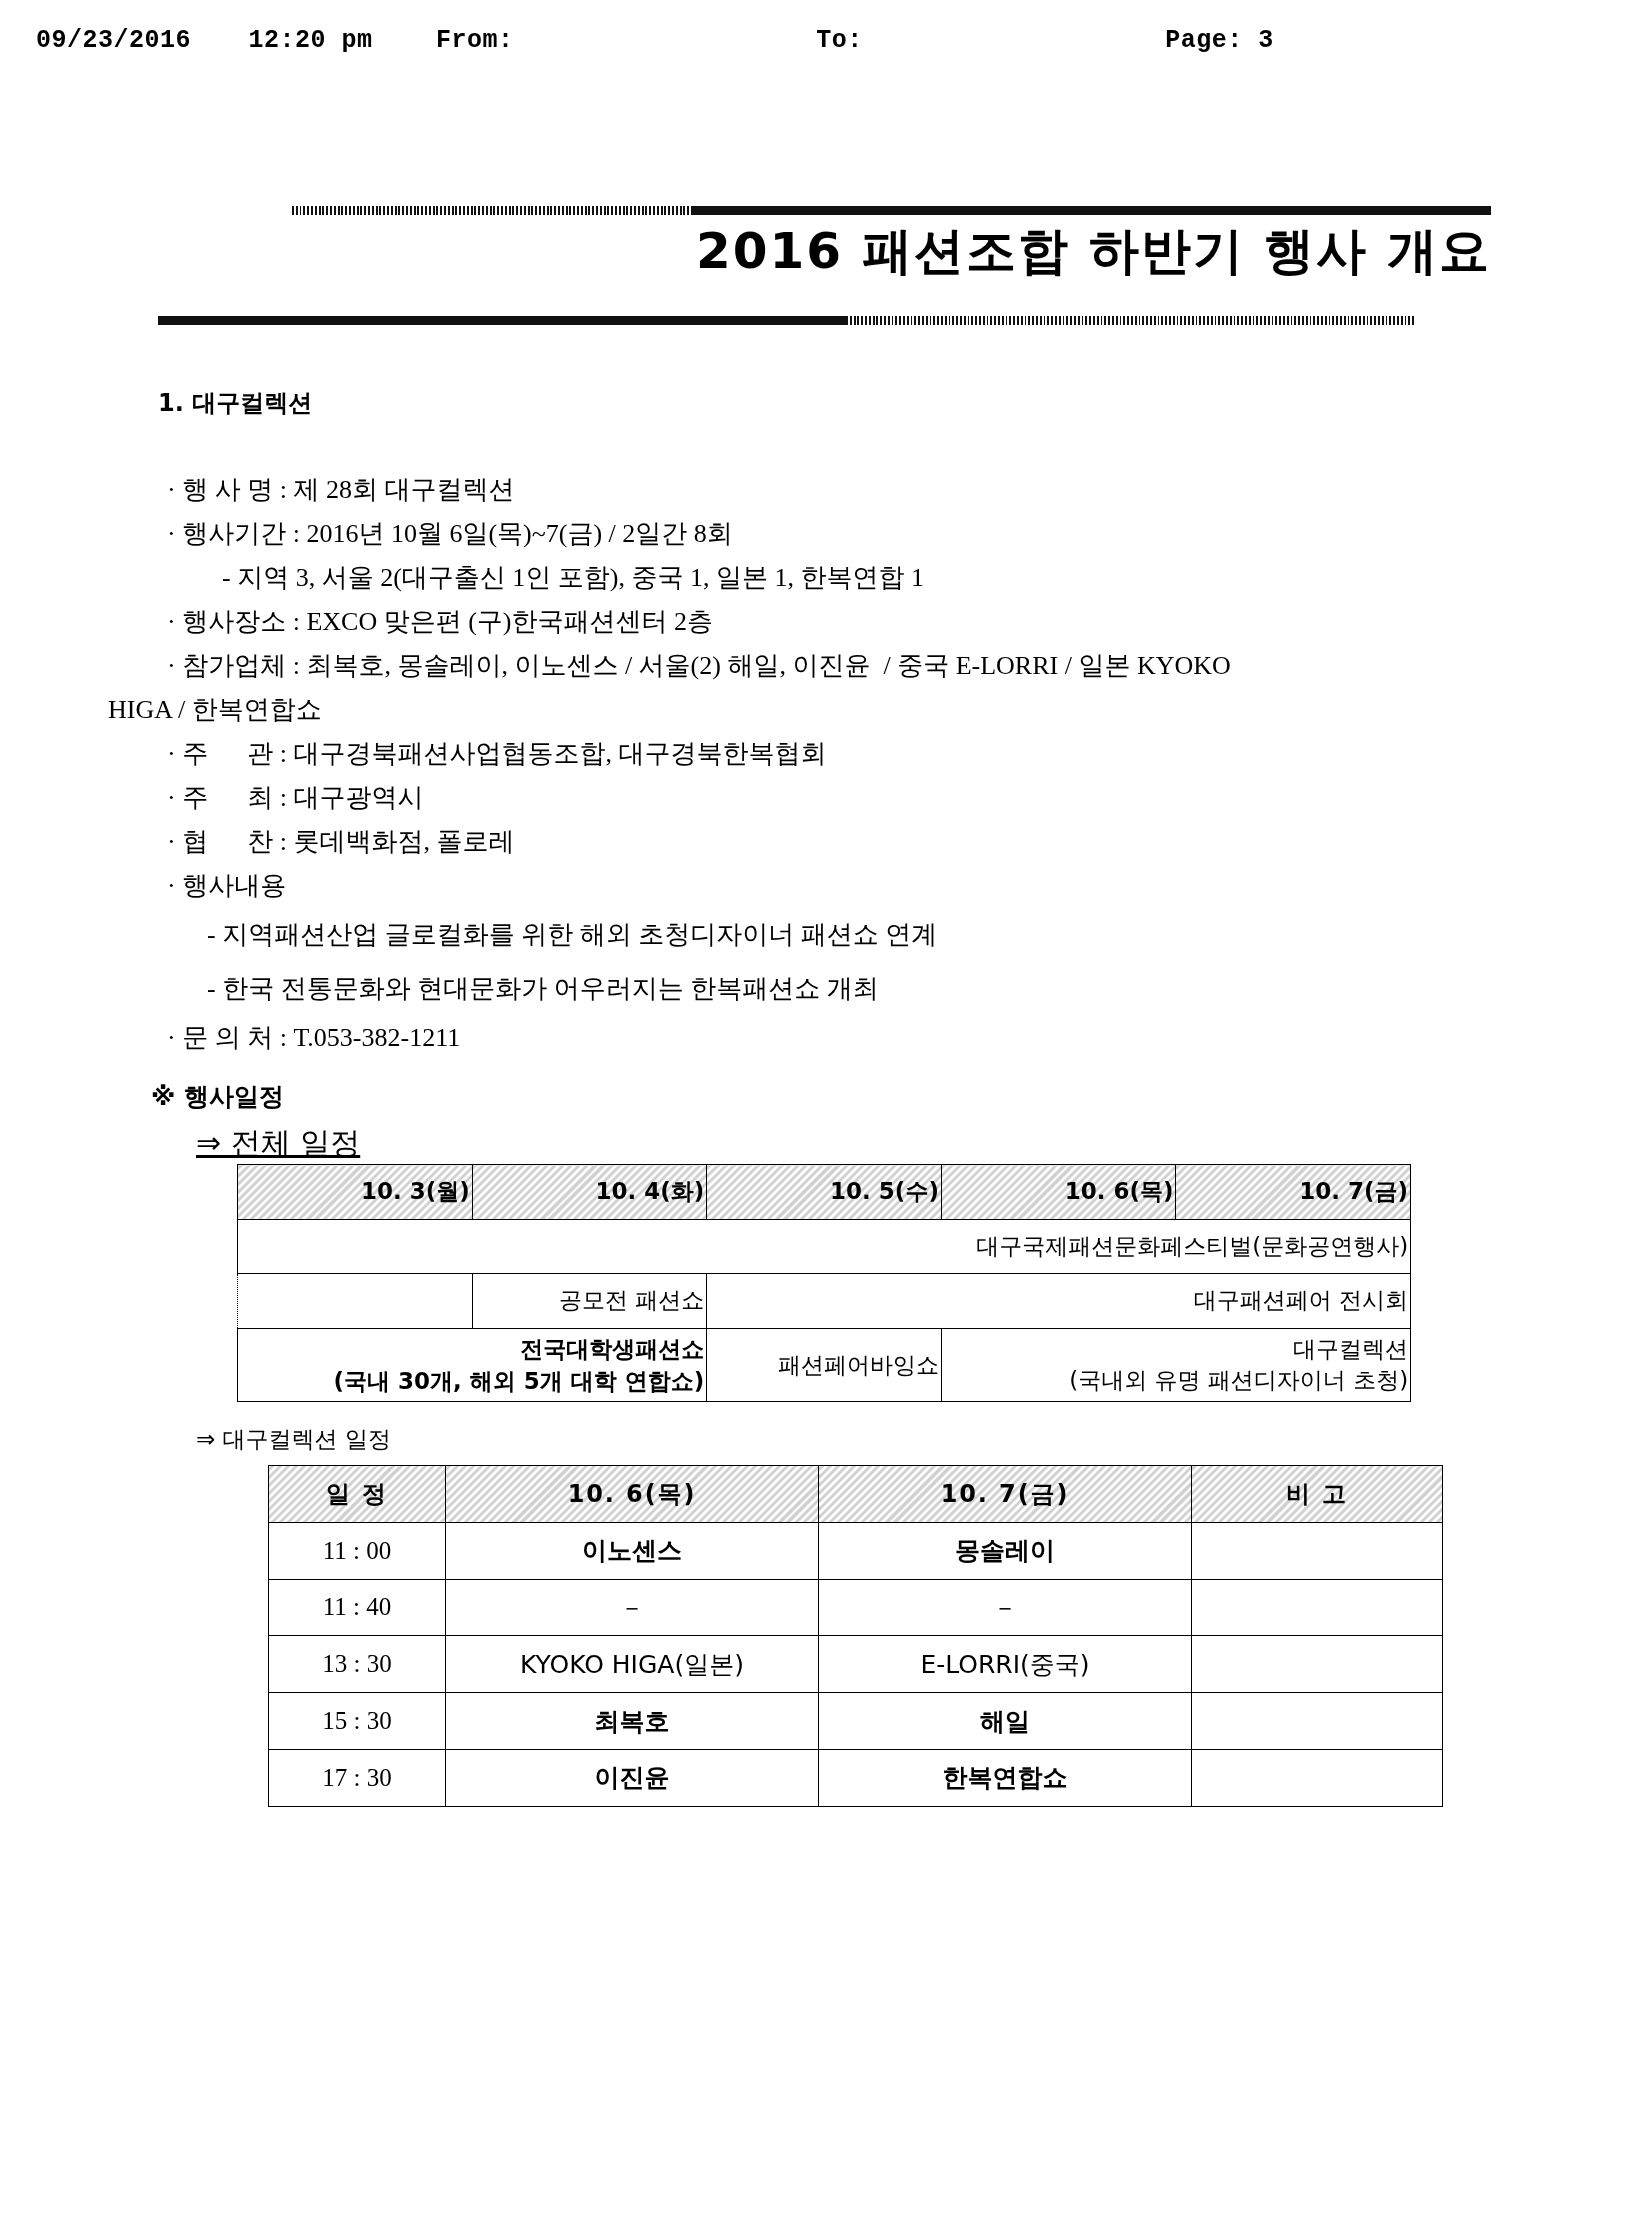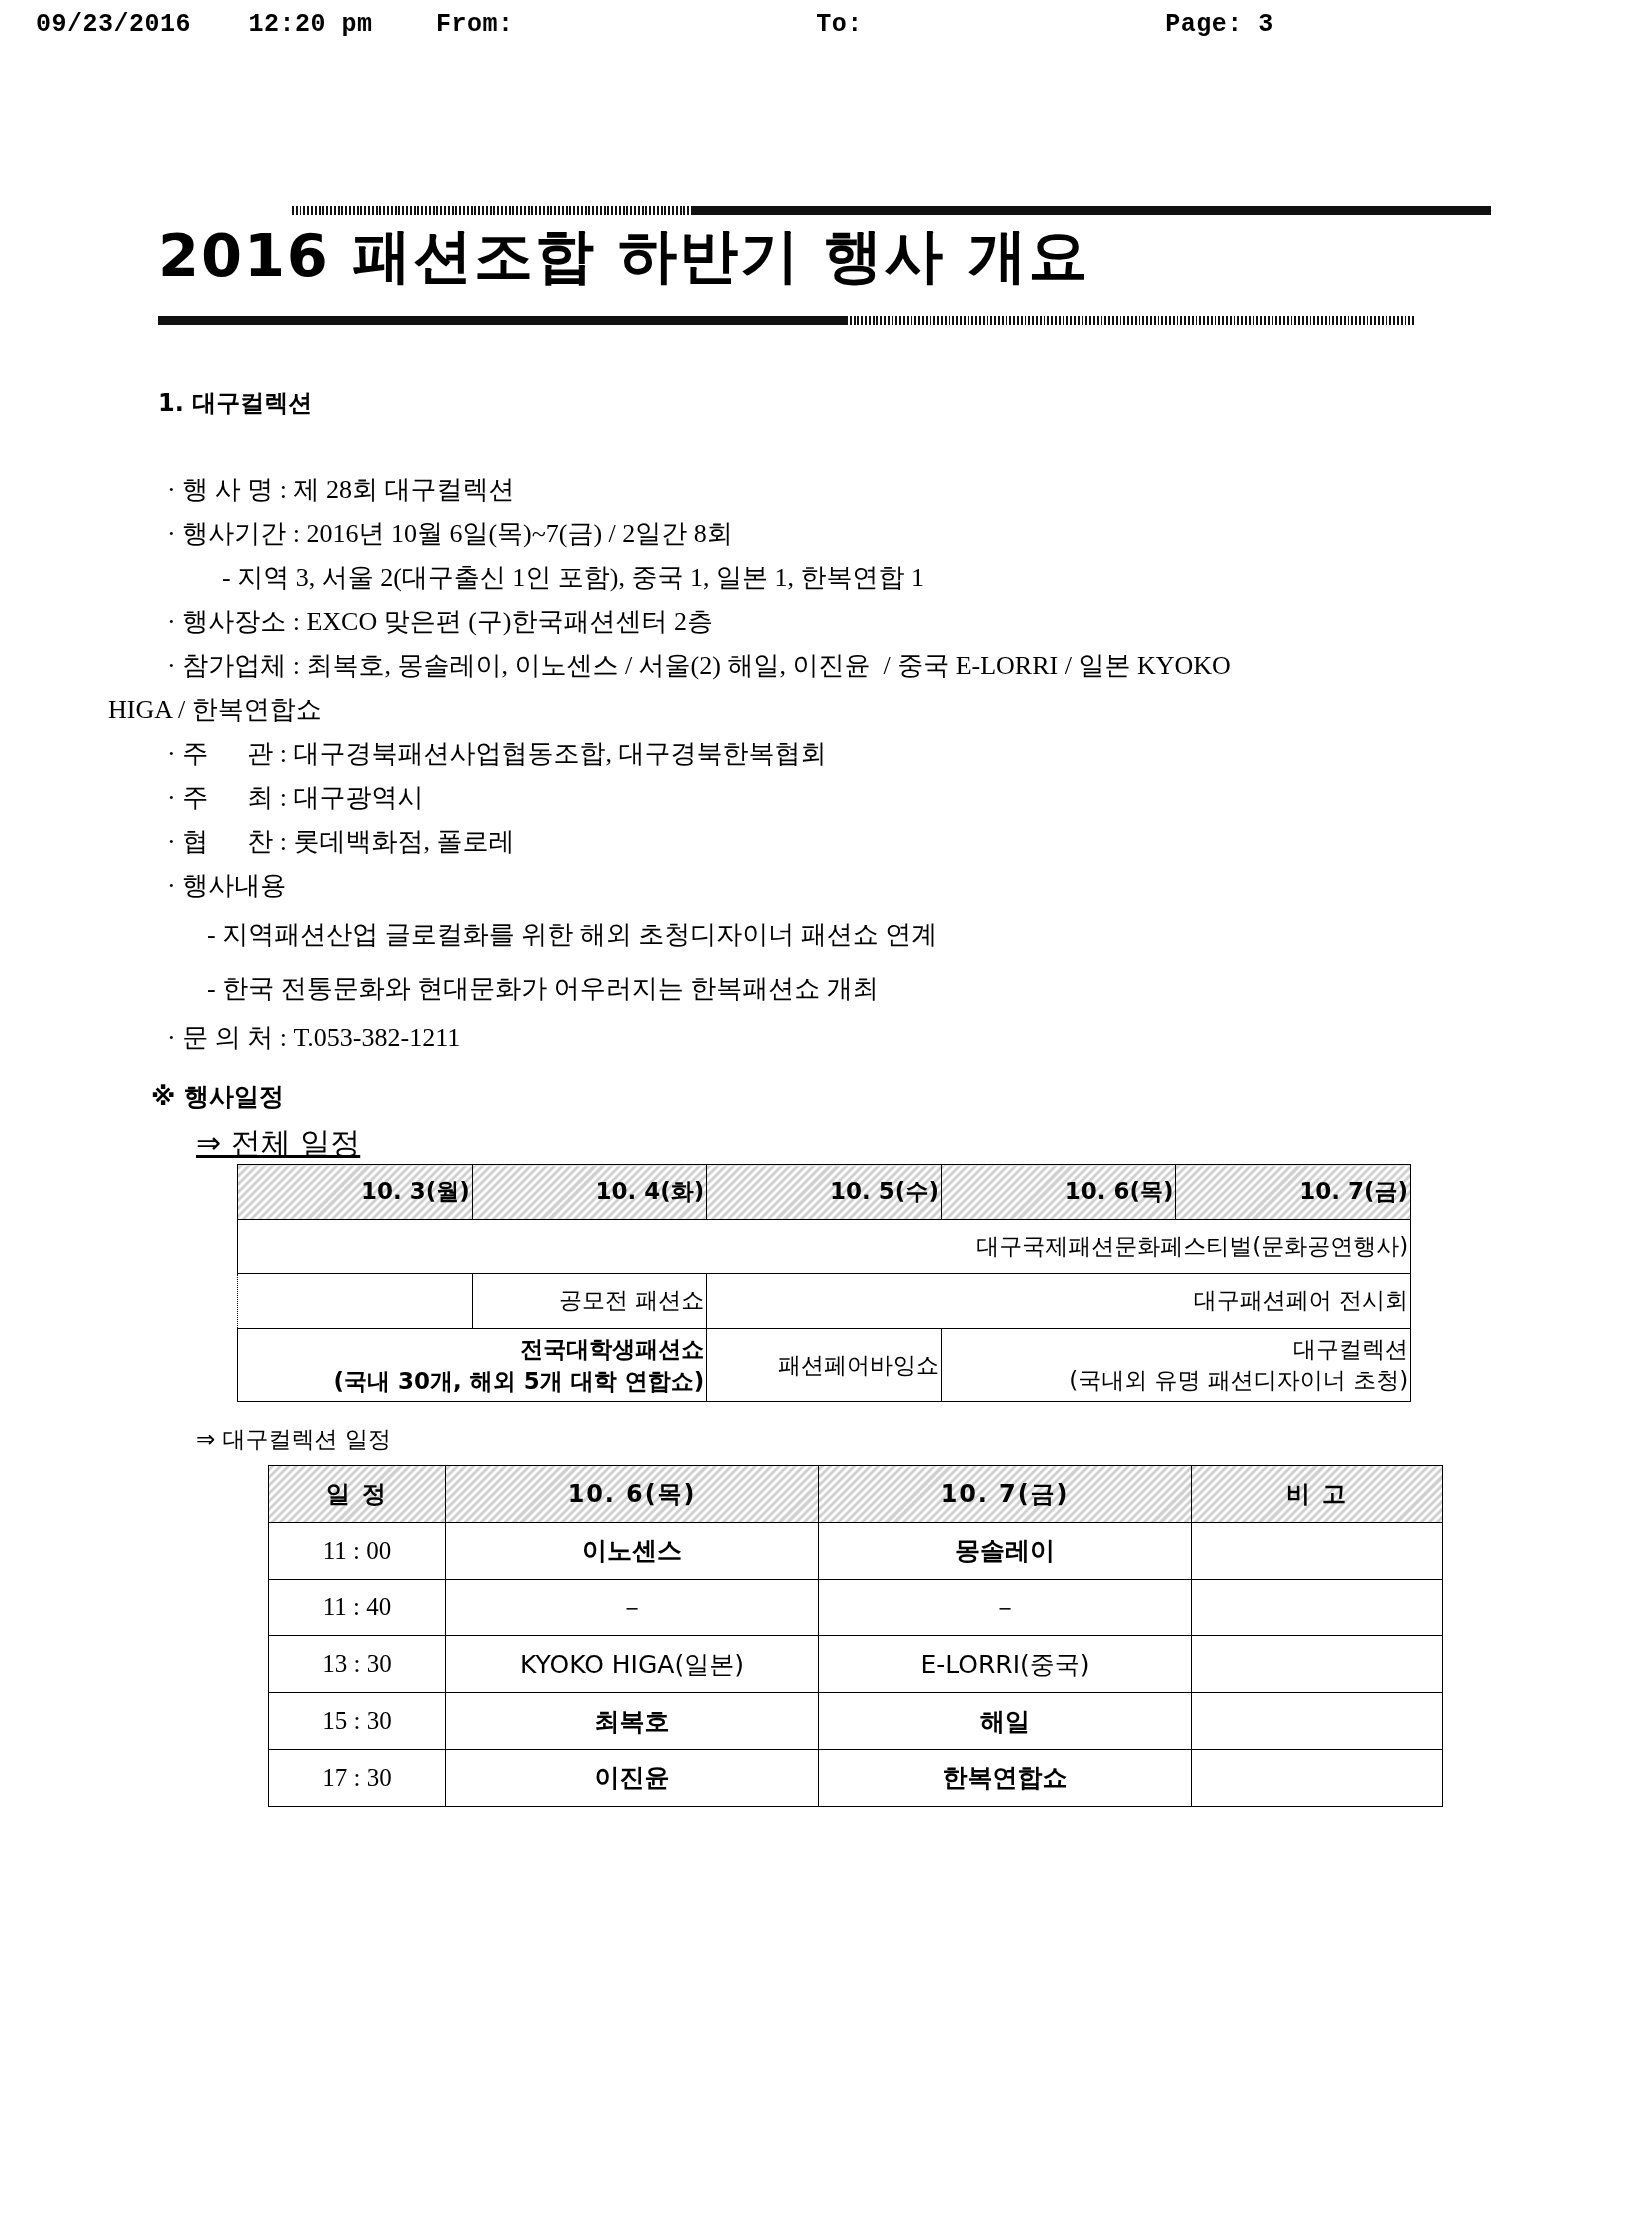--- a/index.html
+++ b/index.html
@@ -31,21 +31,21 @@
     font-family: "Liberation Mono", monospace;
     font-size: 25px;
     font-weight: bold;
     letter-spacing: 0.5px;
     white-space: nowrap;
   }
   .fax-header span { display: inline-block; }
   .fh-date { }
   .fh-time { margin-left: 42px; }
   .fh-from { margin-left: 48px; }
-  .fh-to   { margin-left: 287px; }
+  .fh-to   { margin-left: 287px; margin-top: 16px; }
   .fh-page { margin-left: 287px; }
 
   
   .title-block {
     position: absolute;
     top: 206px;
     left: 158px;
     width: 1333px;
     height: 119px;
   }
@@ -79,24 +79,24 @@
     left: 688px;
     right: 76px;
     height: 8.6px;
     background: repeating-linear-gradient(90deg, #111 0 1.9px, #fff 1.9px 3.8px);
   }
   .doc-title {
     position: absolute;
     top: 15.3px;
     left: 0;
     width: 100%;
-    text-align: left;
-    font-family: "DejaVu Sans", sans-serif;
-    font-weight: bold;
-    font-size: 59px;
+    text-align: right;
+    font-family: "DejaVu Sans", sans-serif;
+    font-weight: bold;
+    font-size: 50px;
     letter-spacing: 1.9px;
     line-height: 1.2;
   }
 
   
   .section-no {
     position: absolute;
     left: 158px;
     top: 387px;
     font-family: "DejaVu Sans", sans-serif;

